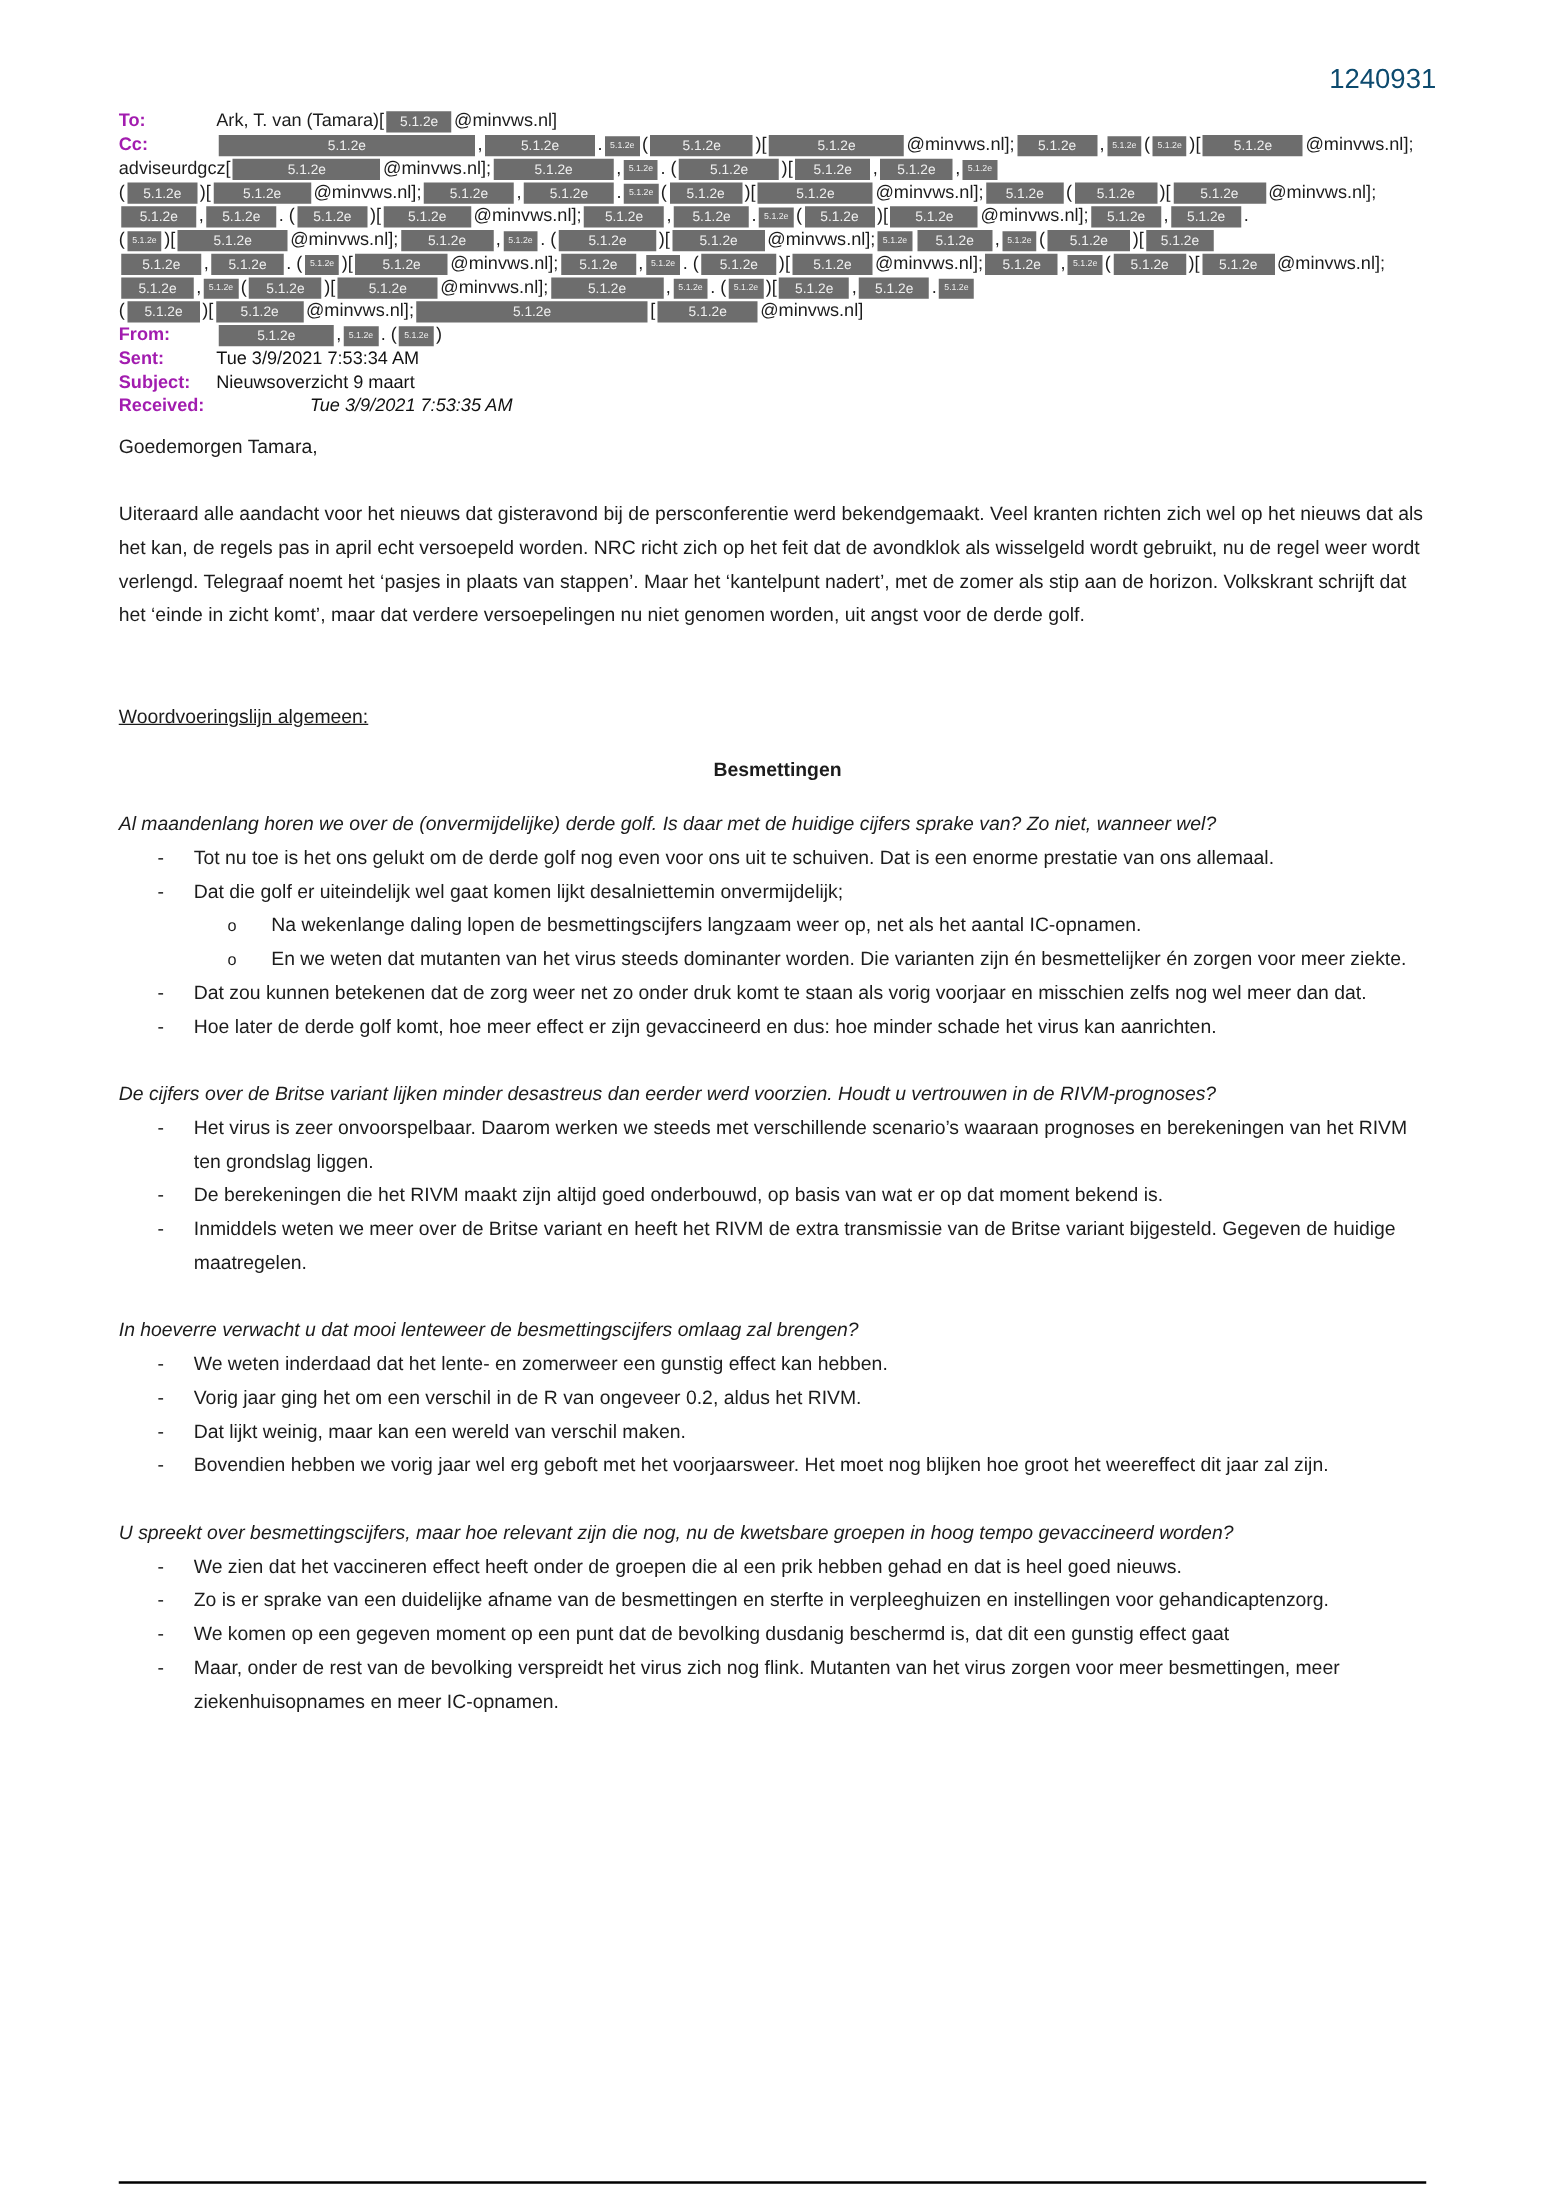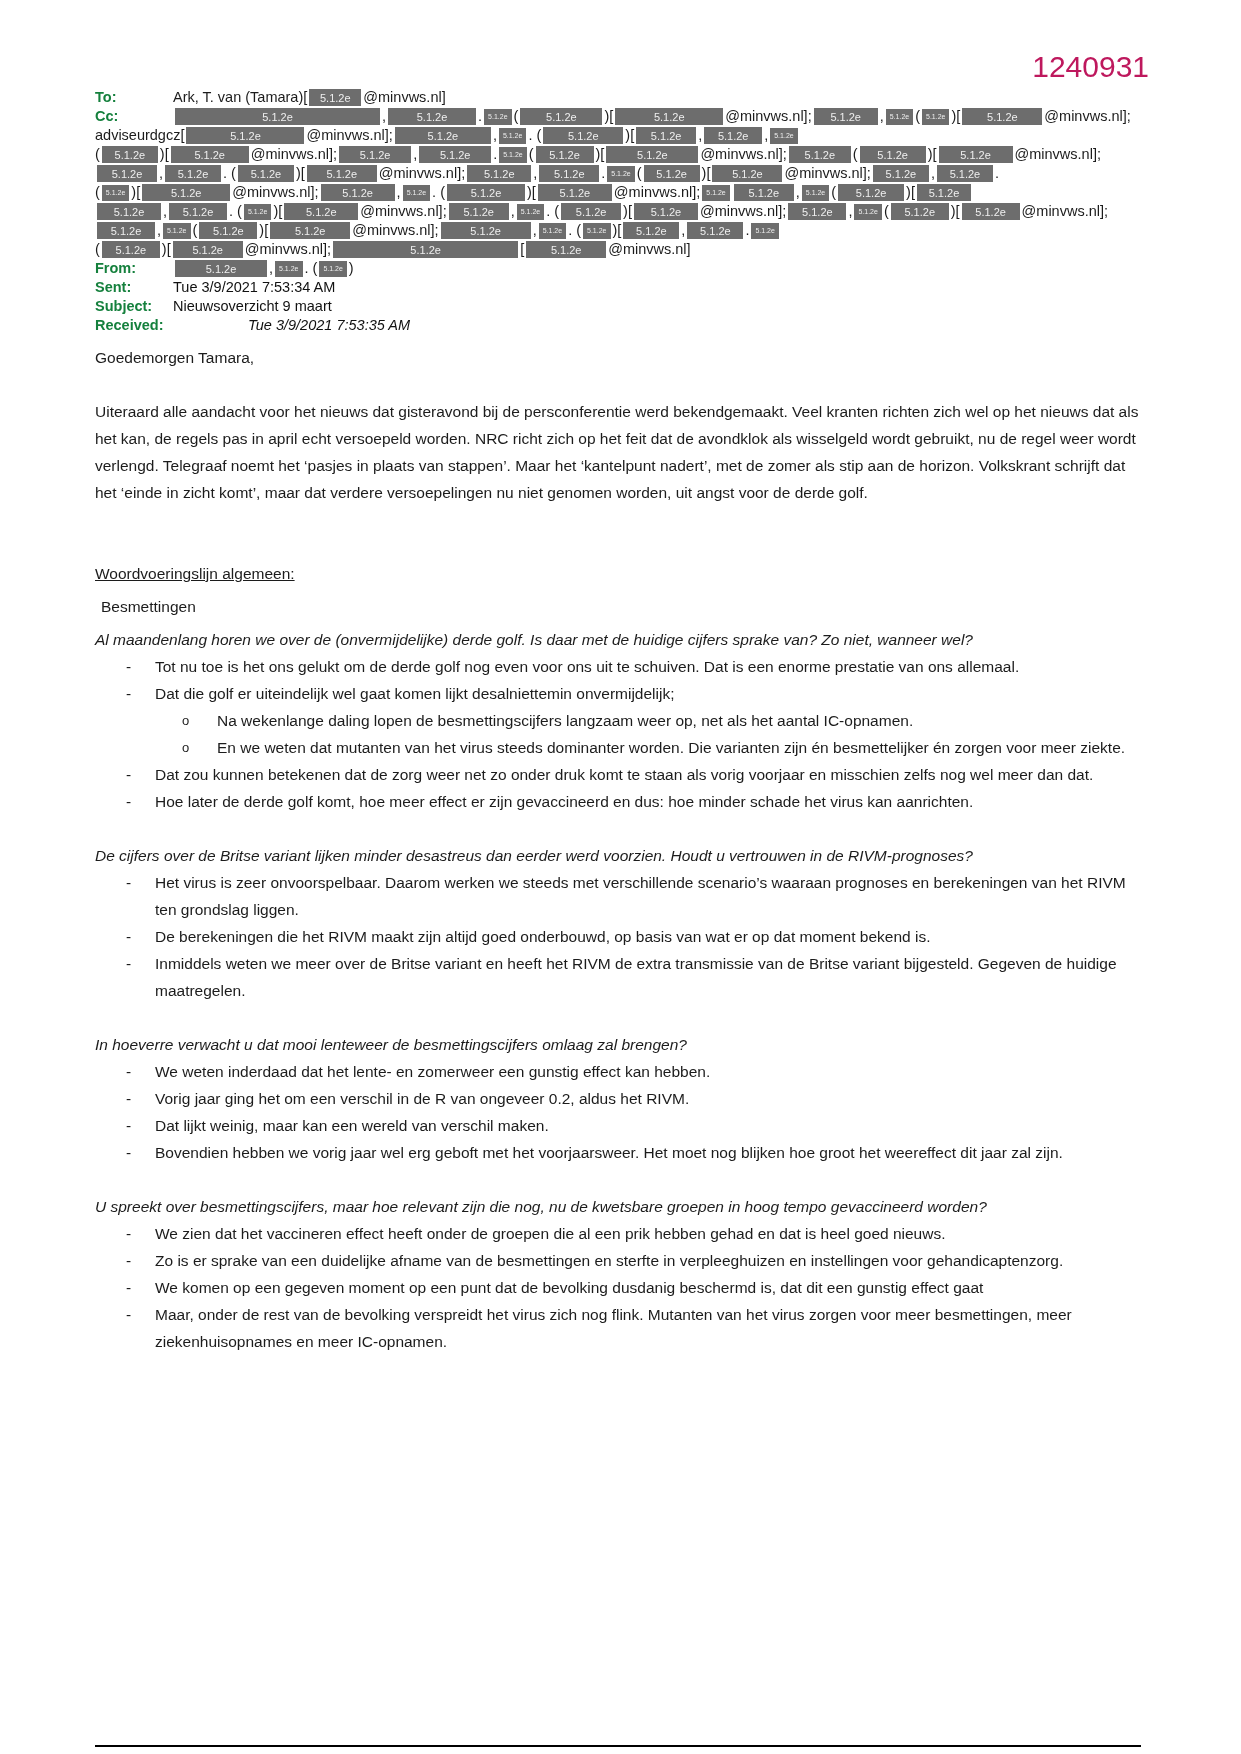--- a/index.html
+++ b/index.html
@@ -2,48 +2,48 @@
 <html><head>
 <meta charset="utf-8">
 <style>
   html,body{margin:0;padding:0;}
   body{
     width:1241px;height:1754px;background:#ffffff;position:relative;
     font-family:"Liberation Sans", sans-serif;color:#1c1c1c;
     -webkit-font-smoothing:antialiased;
   }
   .doc-id{
-    position:absolute;top:50px;right:92px;font-size:30px;color:#be185d;
+    position:absolute;top:50px;right:92px;font-size:22px;color:#0c4a6e;
   }
   .email-header{
     position:absolute;top:88px;left:95px;width:1060px;
     font-size:14.5px;line-height:19px;
   }
   .hrow{display:flex;align-items:center;white-space:nowrap;overflow:hidden;height:19px;}
-  .hlabel{font-weight:bold;width:78px;flex:none;color:#15803d;}
+  .hlabel{font-weight:bold;width:78px;flex:none;color:#a21caf;}
   .hvalue{color:#111;}
   .hvalue.indent{padding-left:75px;font-style:italic;}
   .tokens{display:flex;align-items:center;white-space:nowrap;overflow:hidden;flex:1;}
   .redact{
     background:#6d6d6d;color:#efefef;font-size:11px;line-height:16px;height:17px;
     display:inline-flex;align-items:center;justify-content:center;
     padding:0 4px;margin:0 2px;box-sizing:border-box;flex:none;
   }
   .redact.small{font-size:7px;min-width:26px;height:16px;}
   .frag{flex:none;}
   .email-body{
     position:absolute;top:344px;left:95px;width:1054px;
     font-size:15.5px;line-height:27px;color:#1c1c1c;
   }
   .greeting{margin:0 0 27px 0;}
   .intro{margin:0 0 54px 0;}
   .heading{
     text-decoration:underline;margin:0;font-weight:normal;font-size:15.5px;
   }
-  .subheading{font-weight:normal;margin:6px;}
+  .subheading{font-weight:bold;margin:16px;text-align:center;}
   .question{font-style:italic;}
   .section{margin-top:27px;}
   .section.first{margin-top:0;}
   .bullet{position:relative;padding-left:60px;}
   .bullet::before{content:"-";position:absolute;left:31px;}
   .subbullet{position:relative;padding-left:122px;}
   .subbullet::before{content:"o";position:absolute;left:87px;font-size:13px;}
   .bottom-rule{
     position:absolute;left:95px;top:1745px;width:1046px;height:2px;background:#000;
   }

